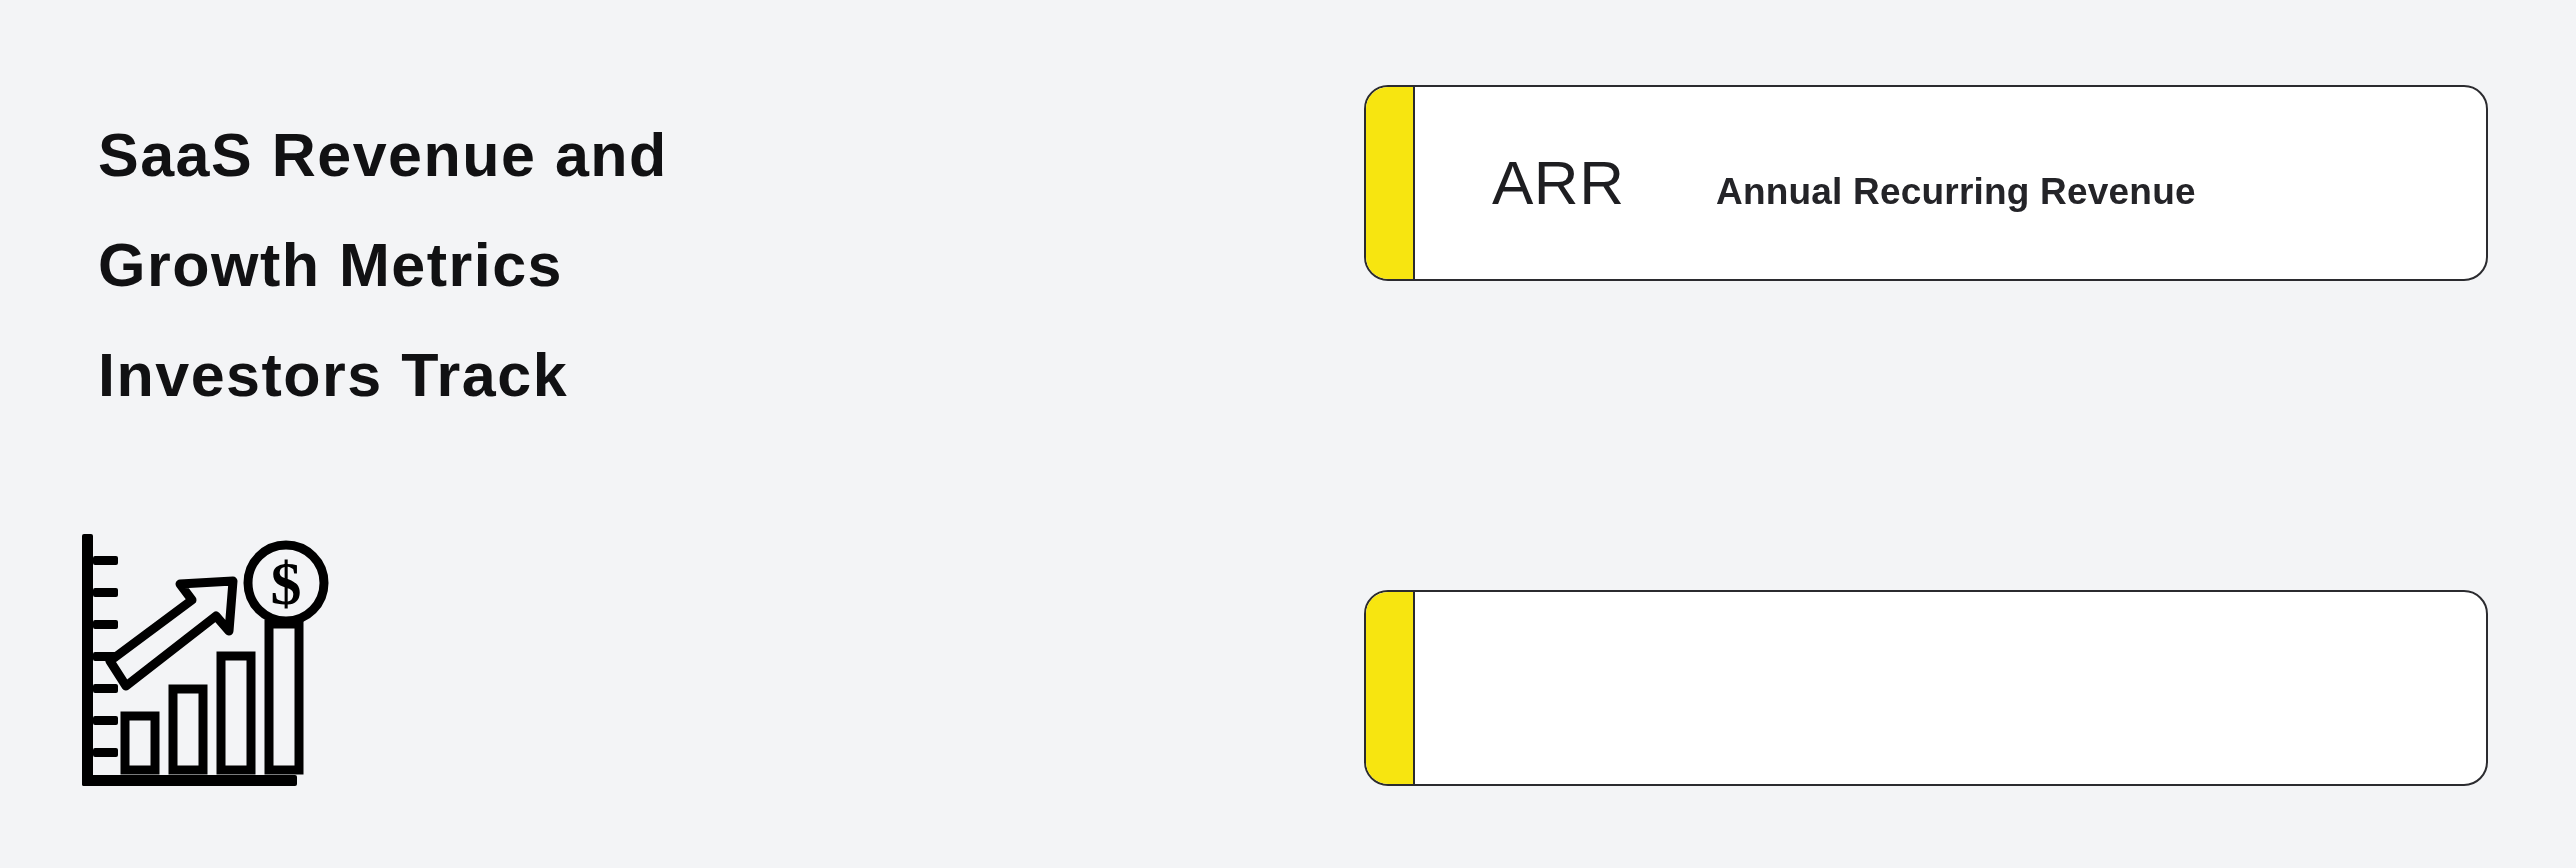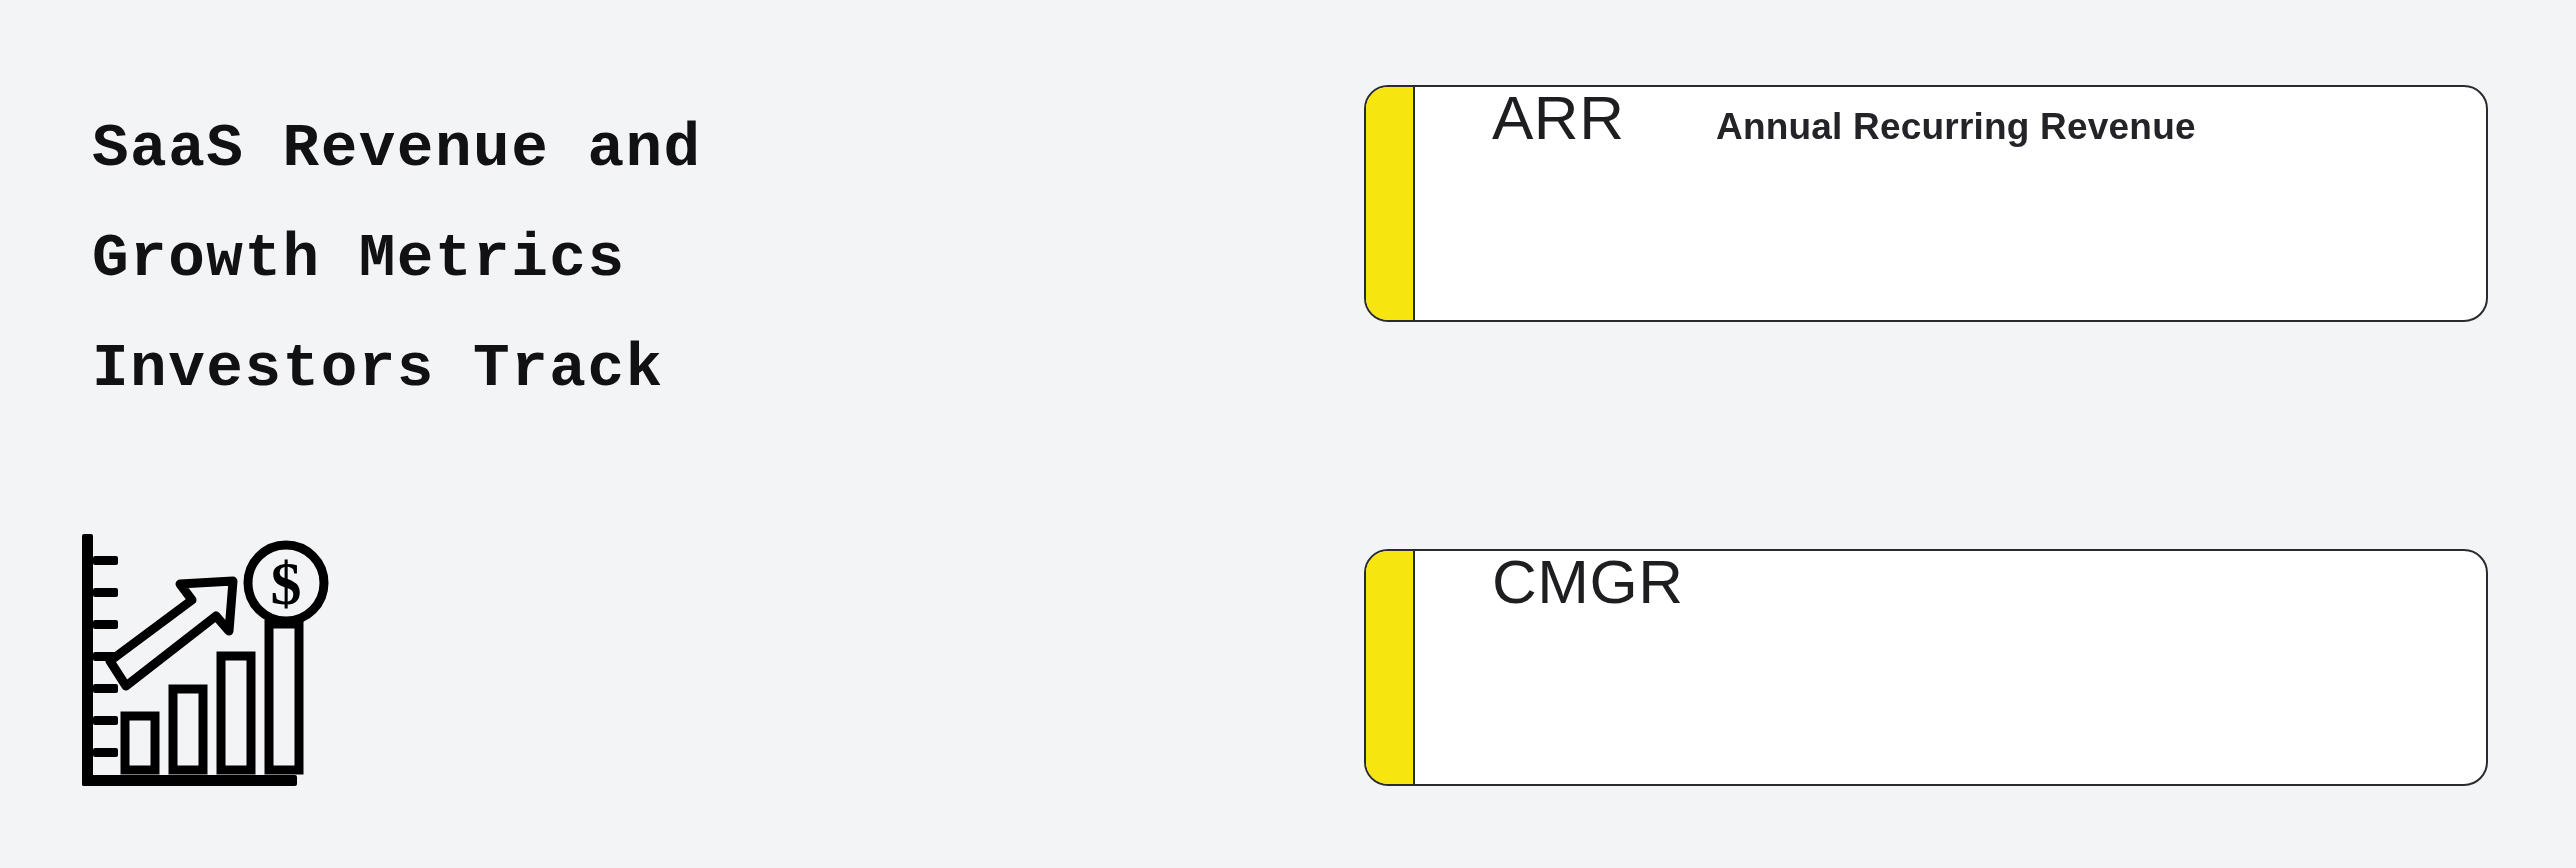--- a/index.html
+++ b/index.html
@@ -30,22 +30,22 @@
     top: 0;
     width: 1328px;
     height: 869px;
   }
 
   .headline {
     position: absolute;
     left: 88px;
     top: 90px;
     width: 1098px;
-    margin: 4px;
-    font-family: Liberation Mono, monospace;
+    margin: 10px;
+    font-family: Liberation Sans, sans-serif;
     font-weight: 700;
     font-size: 61px;
     line-height: 110px;
     letter-spacing: 1.5px;
     color: #111113;
     white-space: pre-line;
   }
 
   .illustration {
     position: absolute;
@@ -69,25 +69,26 @@
     height: 701px;
     display: flex;
     flex-direction: column;
     justify-content: space-between;
   }
 
   .metric-card {
     position: relative;
     box-sizing: border-box;
     width: 1124px;
-    height: 237px;
+    height: 196px;
     background: #FFFFFF;
     border: 2px solid #2B2B2F;
     border-radius: 24px;
     display: flex;
+    align-items: center;
     overflow: hidden;
   }
 
   .accent-bar {
     position: absolute;
     left: -1px;
     top: -1px;
     bottom: -1px;
     width: 50px;
     background: #F7E510;
@@ -185,19 +186,18 @@
       <div class="card-body">
         <span class="acronym acronym-slot">ARR</span>
         <span class="description">Annual Recurring Revenue</span>
       </div>
     </div>
 
 
     <div class="metric-card">
       <span class="accent-bar"></span>
       <div class="card-body">
-        <span class="acronym acronym-slot">CMGR</span>
       </div>
     </div>
 
   </div>
 </div>
 
 
 </body></html>

